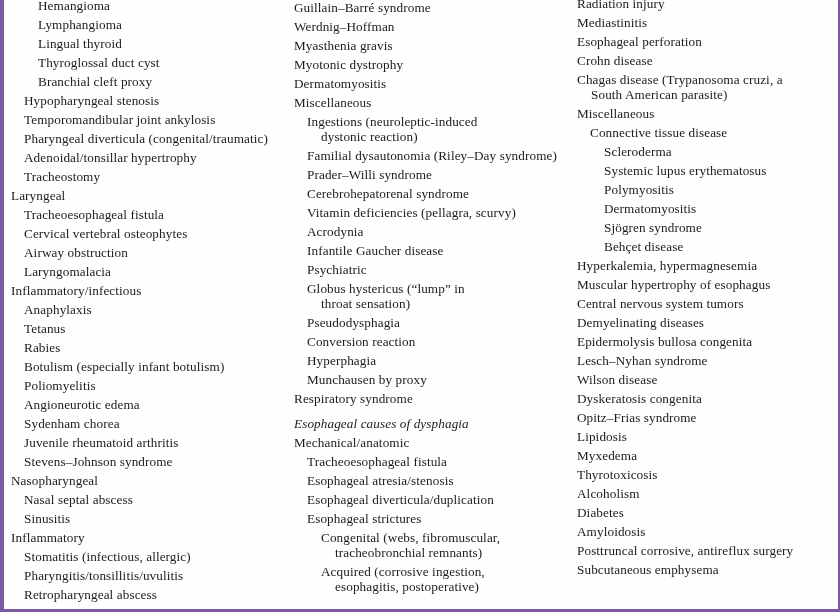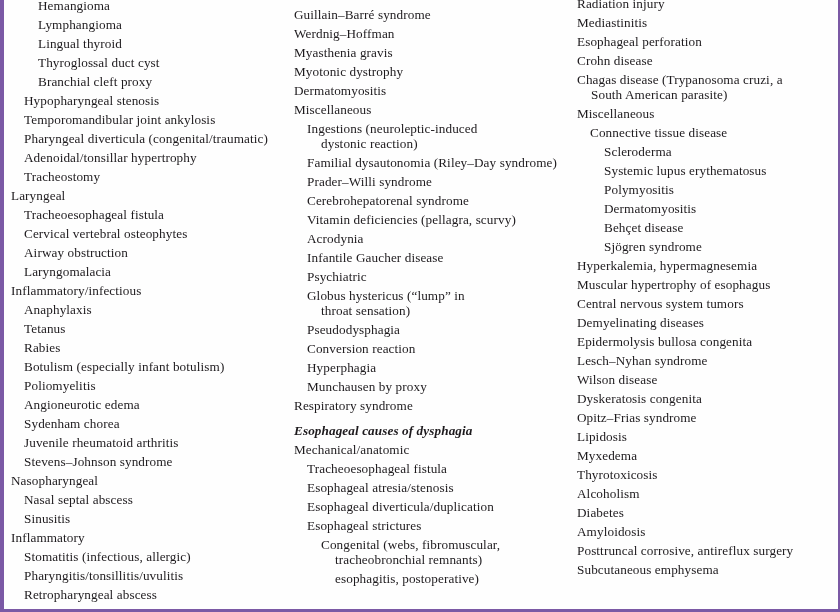--- a/index.html
+++ b/index.html
@@ -29,33 +29,33 @@
     width: 2px; height: 100%;
     background: var(--border, #7b59a5);
   }
   .border-bottom {
     position: absolute; left: 0; bottom: 0;
     width: 100%; height: 3px;
     background: var(--border, #7b59a5);
   }
   .col { position: absolute; }
   .col-1 { left: 11px;  top: -2px; width: 278px; }
-  .col-2 { left: 294px; top: 7px;  width: 280px; }
+  .col-2 { left: 294px; top: 0;  width: 280px; }
   .col-3 { left: 577px; top: -4px; width: 260px; }
   .item {
     font-size: 13.2px;
     line-height: 15px;
     margin-bottom: 4px;
     letter-spacing: 0.1px;
   }
   .item .line { white-space: nowrap; }
   .lvl1 { padding-left: 13px; }
   .lvl2 { padding-left: 27px; }
   .line.cont { padding-left: 14px; }
-  .section-head { font-style: italic; font-weight: bold; }
+  .section-head { font-style: italic; font-weight: normal; }
   .gap { margin-top: 10px; }
 </style>
 </head>
 <body>
 
 <div class="page">
   <div class="border-left"></div>
   <div class="border-right"></div>
   <div class="border-bottom"></div>
 
@@ -236,20 +236,21 @@
         <div class="line">Esophageal diverticula/duplication</div>
       </div>
       <div class="item lvl1">
         <div class="line">Esophageal strictures</div>
       </div>
       <div class="item lvl2">
         <div class="line">Congenital (webs, fibromuscular,</div>
         <div class="line cont">tracheobronchial remnants)</div>
       </div>
       <div class="item lvl2">
+        <div class="line">Acquired (corrosive ingestion,</div>
         <div class="line cont">esophagitis, postoperative)</div>
       </div>
     </div>
   <div class="col col-3">
       <div class="item lvl0">
         <div class="line">Radiation injury</div>
       </div>
       <div class="item lvl0">
         <div class="line">Mediastinitis</div>
       </div>
@@ -275,24 +276,24 @@
       <div class="item lvl2">
         <div class="line">Systemic lupus erythematosus</div>
       </div>
       <div class="item lvl2">
         <div class="line">Polymyositis</div>
       </div>
       <div class="item lvl2">
         <div class="line">Dermatomyositis</div>
       </div>
       <div class="item lvl2">
+        <div class="line">Sjögren syndrome</div>
+      </div>
+      <div class="item lvl2">
         <div class="line">Behçet disease</div>
-      </div>
-      <div class="item lvl2">
-        <div class="line">Sjögren syndrome</div>
       </div>
       <div class="item lvl0">
         <div class="line">Hyperkalemia, hypermagnesemia</div>
       </div>
       <div class="item lvl0">
         <div class="line">Muscular hypertrophy of esophagus</div>
       </div>
       <div class="item lvl0">
         <div class="line">Central nervous system tumors</div>
       </div>

